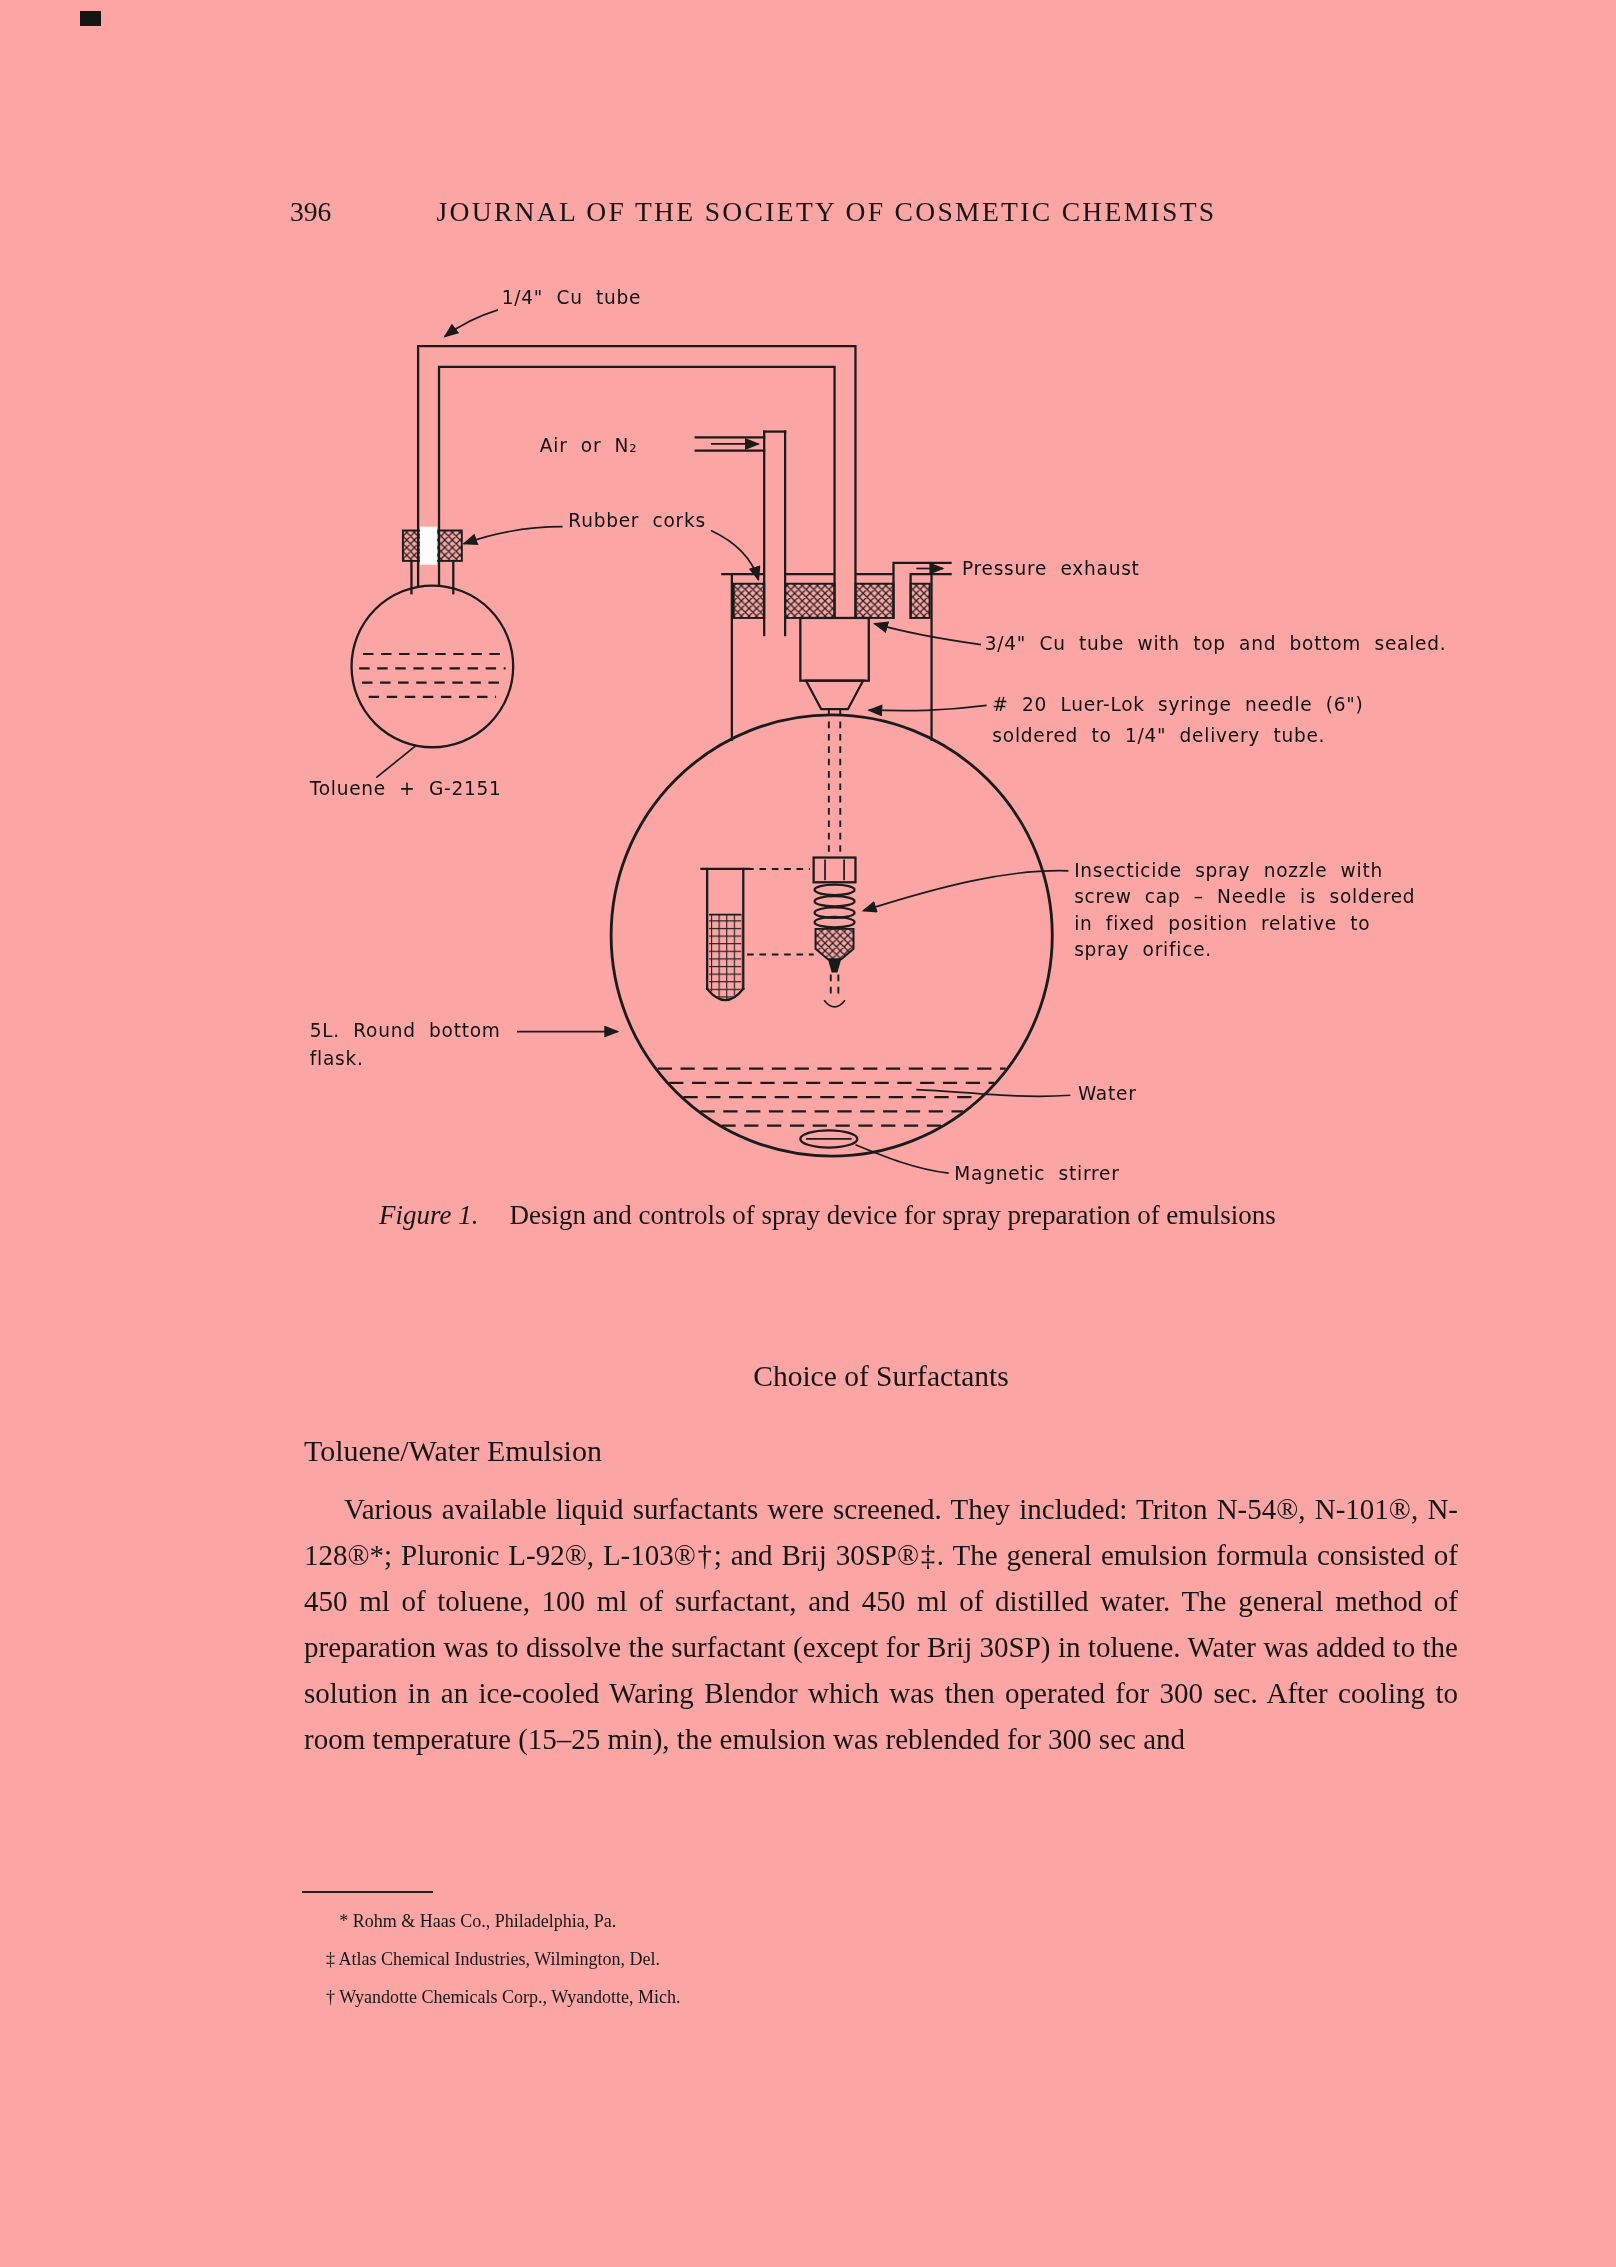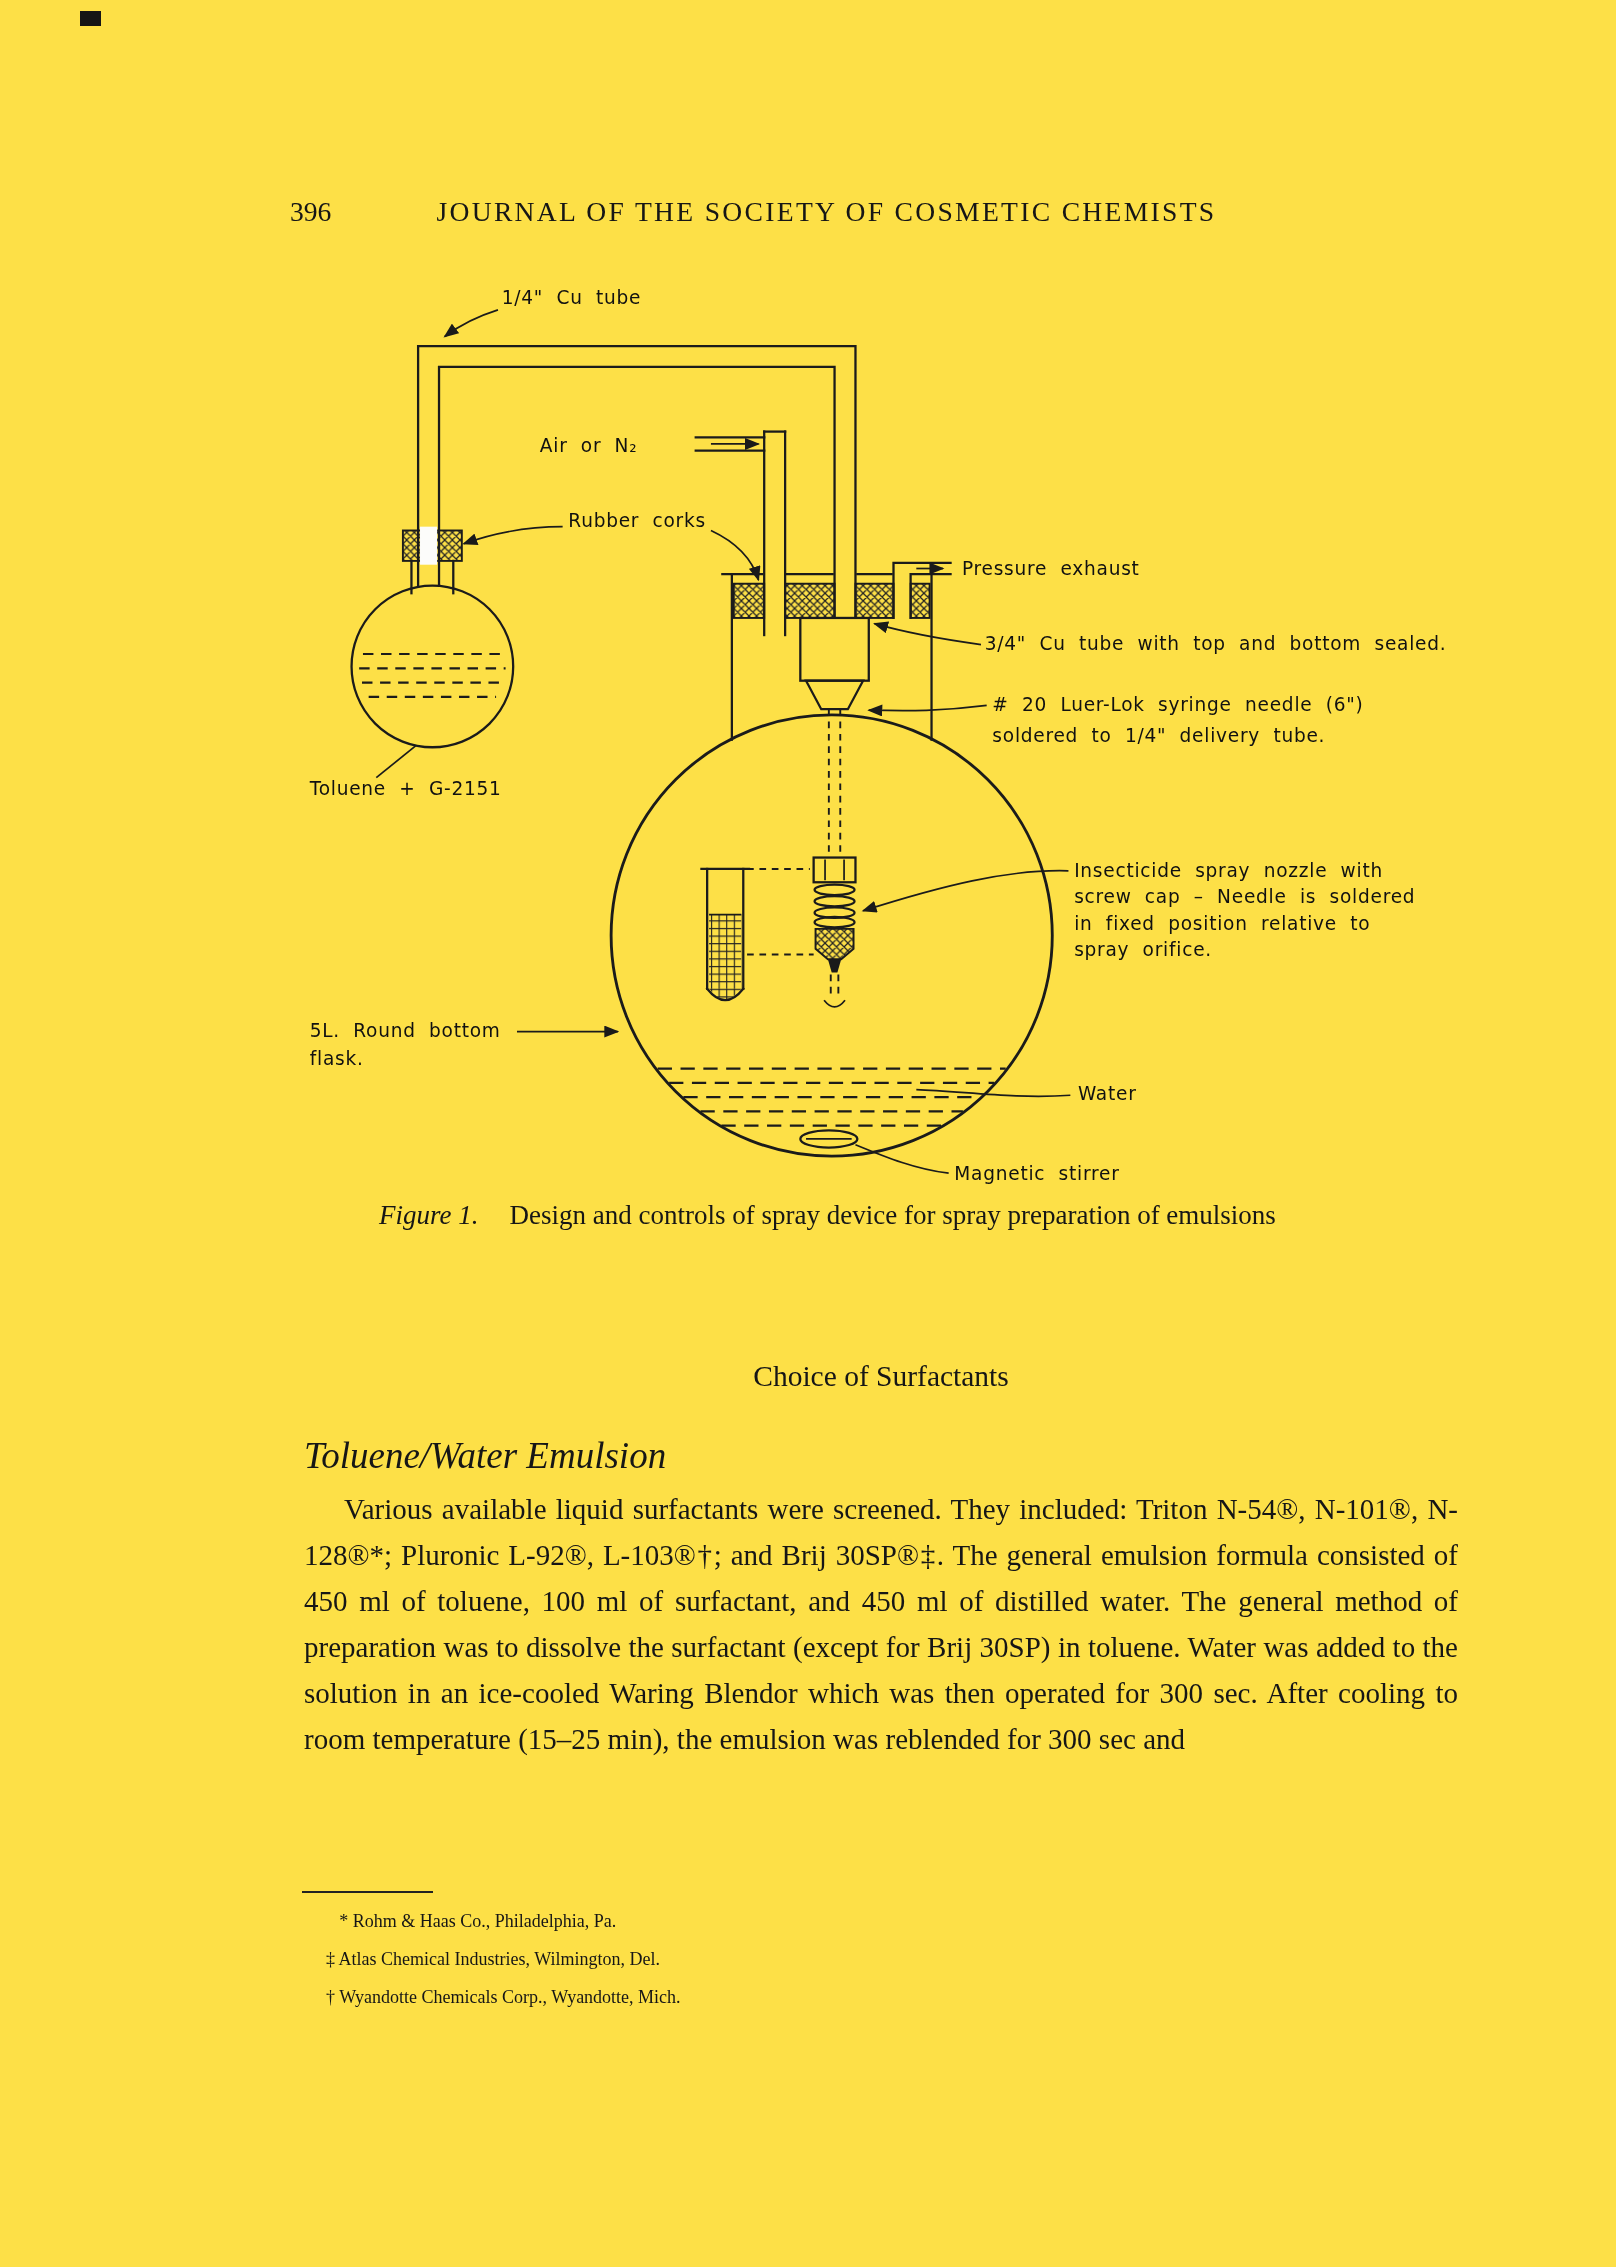--- a/index.html
+++ b/index.html
@@ -1,18 +1,18 @@
 <!DOCTYPE html>
 <html style="font-size:15px"><head>
 <meta charset="utf-8">
 <style>
   html,body { margin:0; padding:0; background:#d9d9d9; }
   .page {
     position:relative; width:1617px; height:2267px;
-    background:#fde047; overflow:hidden;
+    background:#fca5a5; overflow:hidden;
     font-family:"Liberation Serif", serif; color:#161616;
   }
   .scan-mark { position:absolute; left:80px; top:11.4px; width:21px; height:15px; background:#151515; }
 
   .header { position:absolute; left:290px; top:196px; font-size:27.6px; white-space:nowrap; }
   .pagenum { display:inline-block; }
   .journal { display:inline-block; margin-left:105px; letter-spacing:2.3px; }
 
   .diagram { position:absolute; left:285px; top:281px; overflow:visible; }
   .ln   { stroke:#1b1b1b; stroke-width:2.4; fill:none; stroke-linecap:square; }
@@ -23,21 +23,21 @@
   .leader { stroke:#1b1b1b; stroke-width:1.8; fill:none; }
   .lbl { font-family:"DejaVu Sans", sans-serif; font-size:19.5px; fill:#111;
          letter-spacing:0.8px; word-spacing:7px; }
 
   .caption { position:absolute; left:238px; top:1200px; width:1179px; text-align:center; font-size:27px; }
   .caption .fig { font-style:italic; }
   .caption .cap-text { margin-left:31px; }
 
   .section-title { position:absolute; left:304px; top:1360px; width:1154px; text-align:center;
                    font-size:29.5px; }
-  .subsection-title { position:absolute; left:304px; top:1434px; font-style:italic; font-size:37px; }
+  .subsection-title { position:absolute; left:304px; top:1434px; font-size:30px; }
   .body-par { position:absolute; left:304px; top:1486px; width:1154px;
               font-size:29px; line-height:46px; text-align:justify; text-indent:40px; }
 
   .fn-rule { position:absolute; left:302px; top:1891px; width:131px; height:1.9px; background:#222; }
   .footnotes { position:absolute; left:326px; top:1902px; font-size:18px; line-height:38px; }
   .footnotes .fn:first-child { padding-left:13.3px; }
 </style>
 </head>
 <body>
 

